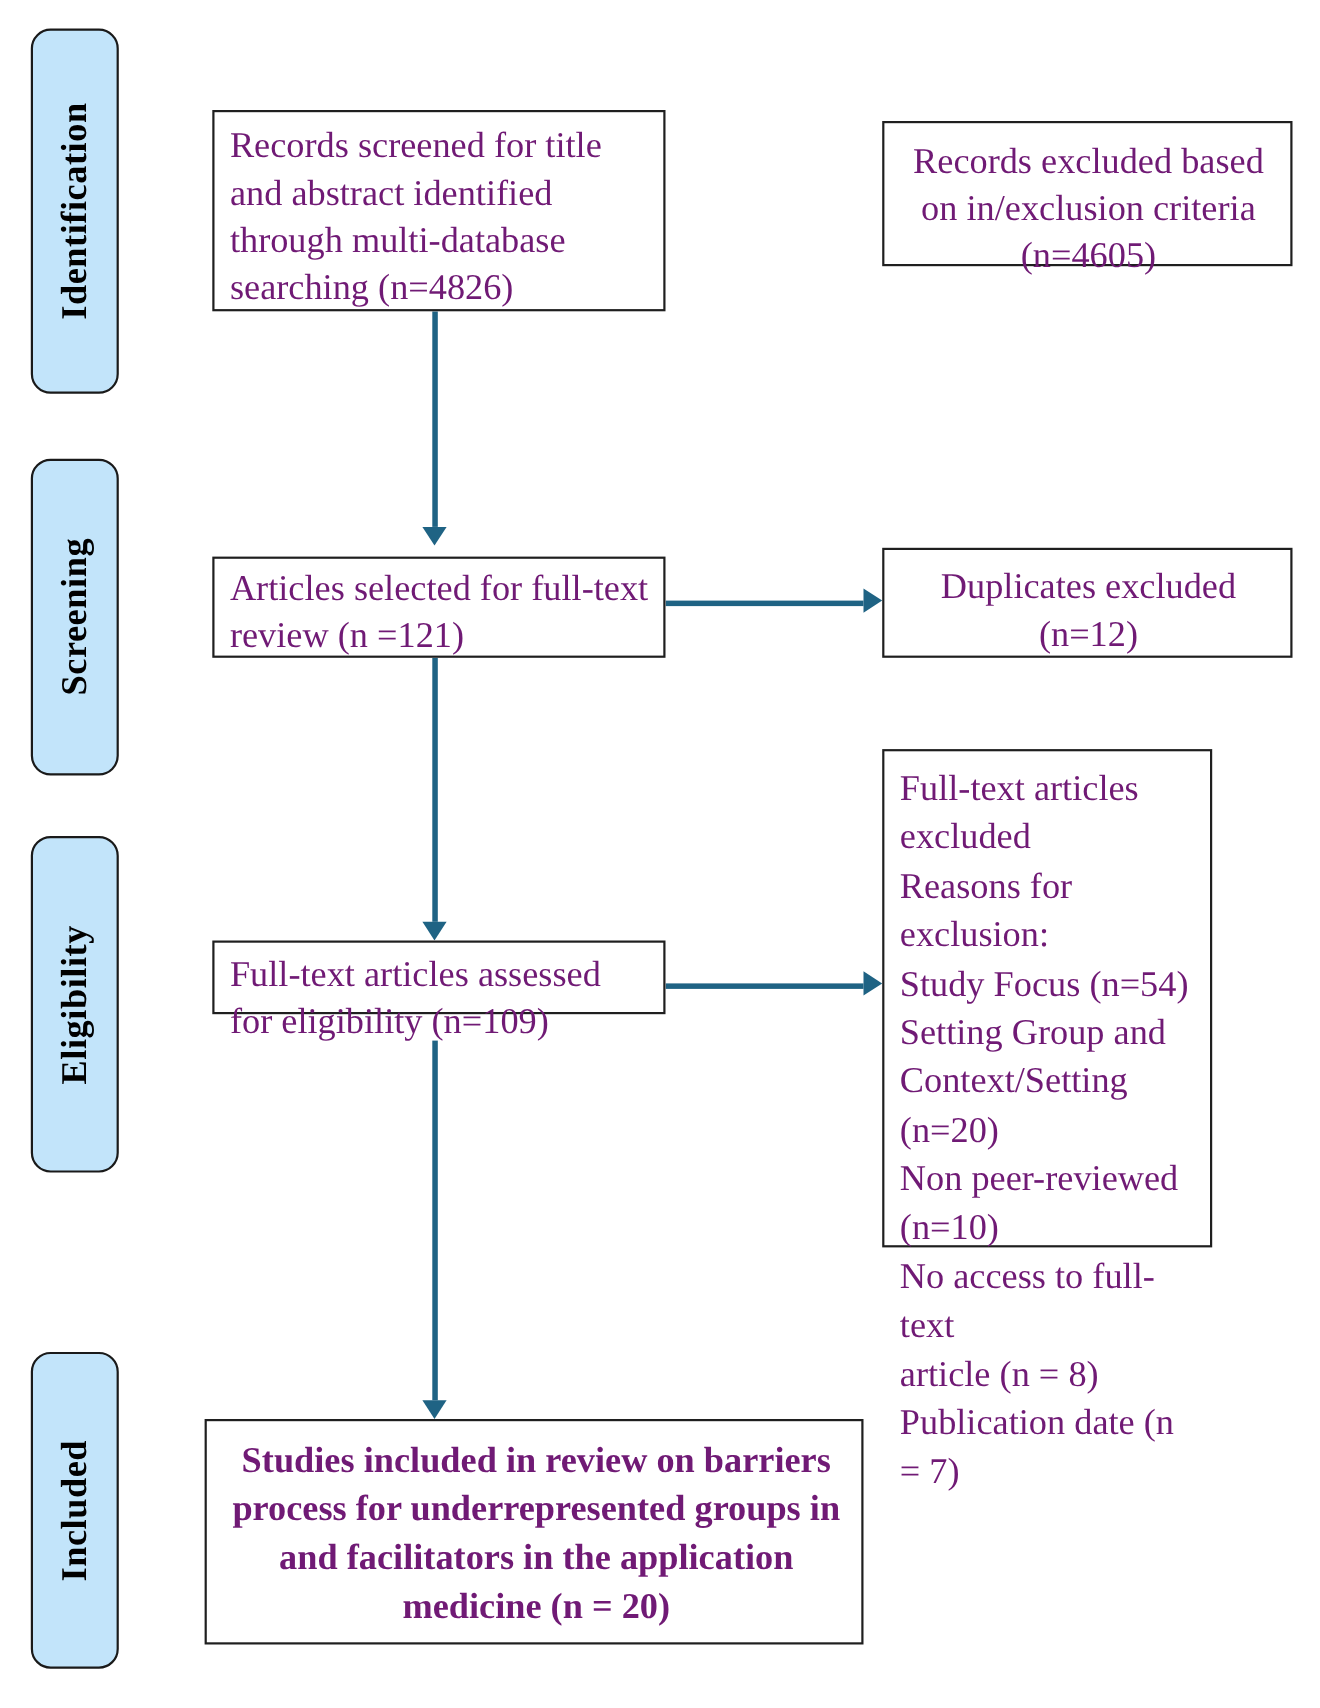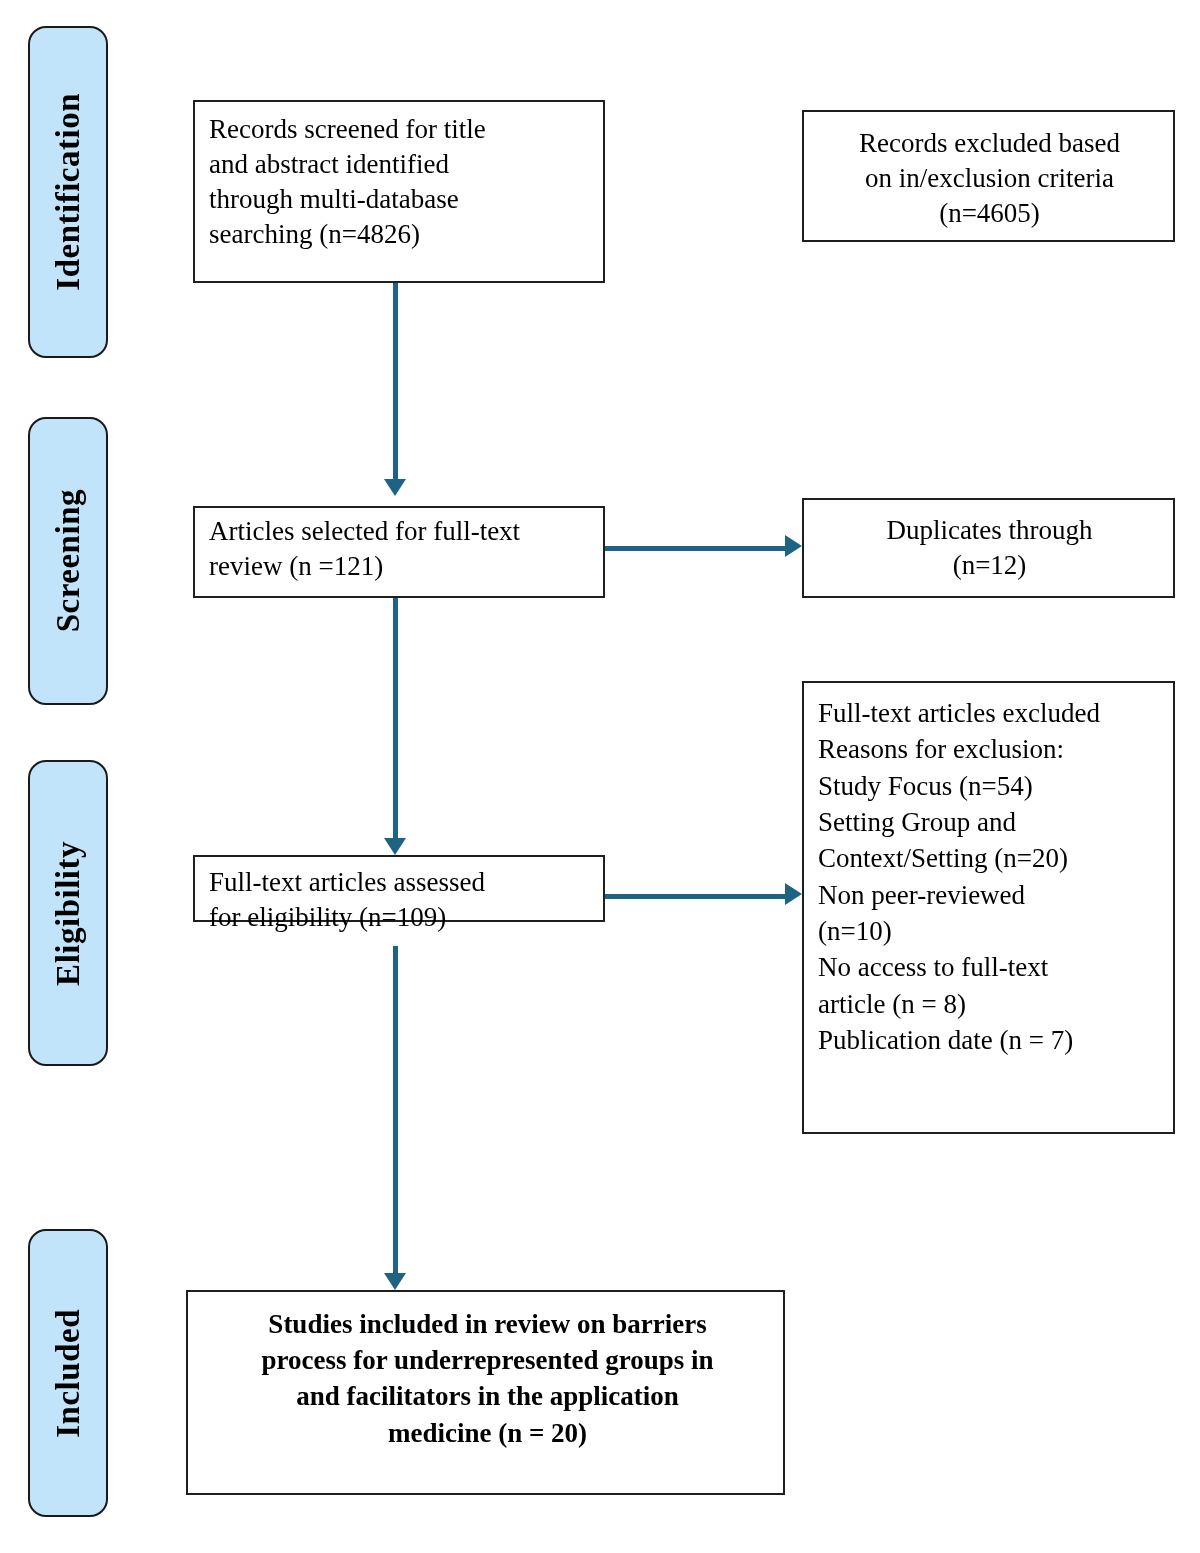--- a/index.html
+++ b/index.html
@@ -41,23 +41,23 @@
     color: #000;
   }
 
   
   .box {
     position: absolute;
     background: #ffffff;
     border: 2px solid #1f1f1f;
     box-sizing: border-box;
     padding: 10px 12px 8px 14px;
-    font-size: 27px;
+    font-size: 33px;
     line-height: 1.30;
-    color: #000000;
+    color: #701a75;
   }
   .box.center { text-align: center; }
   .box.bold   { font-weight: bold; line-height: 1.34; }
   .box .ln { display: block; }
   .vline {
     position: absolute;
     width: 5px;
     background: #1f6384;
   }
   .hline {
@@ -128,30 +128,30 @@
     <span class="ln">on in/exclusion criteria</span>
     <span class="ln">(n=4605)</span>
   </div>
 
   <div class="box" style="left:193px; top:506px; width:412px; height:92px; padding-top:6px;">
     <span class="ln">Articles selected for full-text</span>
     <span class="ln">review (n =121)</span>
   </div>
 
   <div class="box center" style="left:802px; top:498px; width:373px; height:100px; padding-top:13px;">
-    <span class="ln">Duplicates through</span>
+    <span class="ln">Duplicates excluded</span>
     <span class="ln">(n=12)</span>
   </div>
 
   <div class="box" style="left:193px; top:855px; width:412px; height:67px; padding-top:8px;">
     <span class="ln">Full-text articles assessed</span>
     <span class="ln">for eligibility (n=109)</span>
   </div>
 
-  <div class="box" style="left:802px; top:681px; width:373px; height:453px; padding-top:12px; line-height:1.345;">
+  <div class="box" style="left:802px; top:681px; width:300px; height:453px; padding-top:12px; line-height:1.345;">
     <span class="ln">Full-text articles excluded</span>
     <span class="ln">Reasons for exclusion:</span>
     <span class="ln">Study Focus (n=54)</span>
     <span class="ln">Setting Group and</span>
     <span class="ln">Context/Setting (n=20)</span>
     <span class="ln">Non peer-reviewed</span>
     <span class="ln">(n=10)</span>
     <span class="ln">No access to full-text</span>
     <span class="ln">article (n = 8)</span>
     <span class="ln">Publication date (n = 7)</span>

